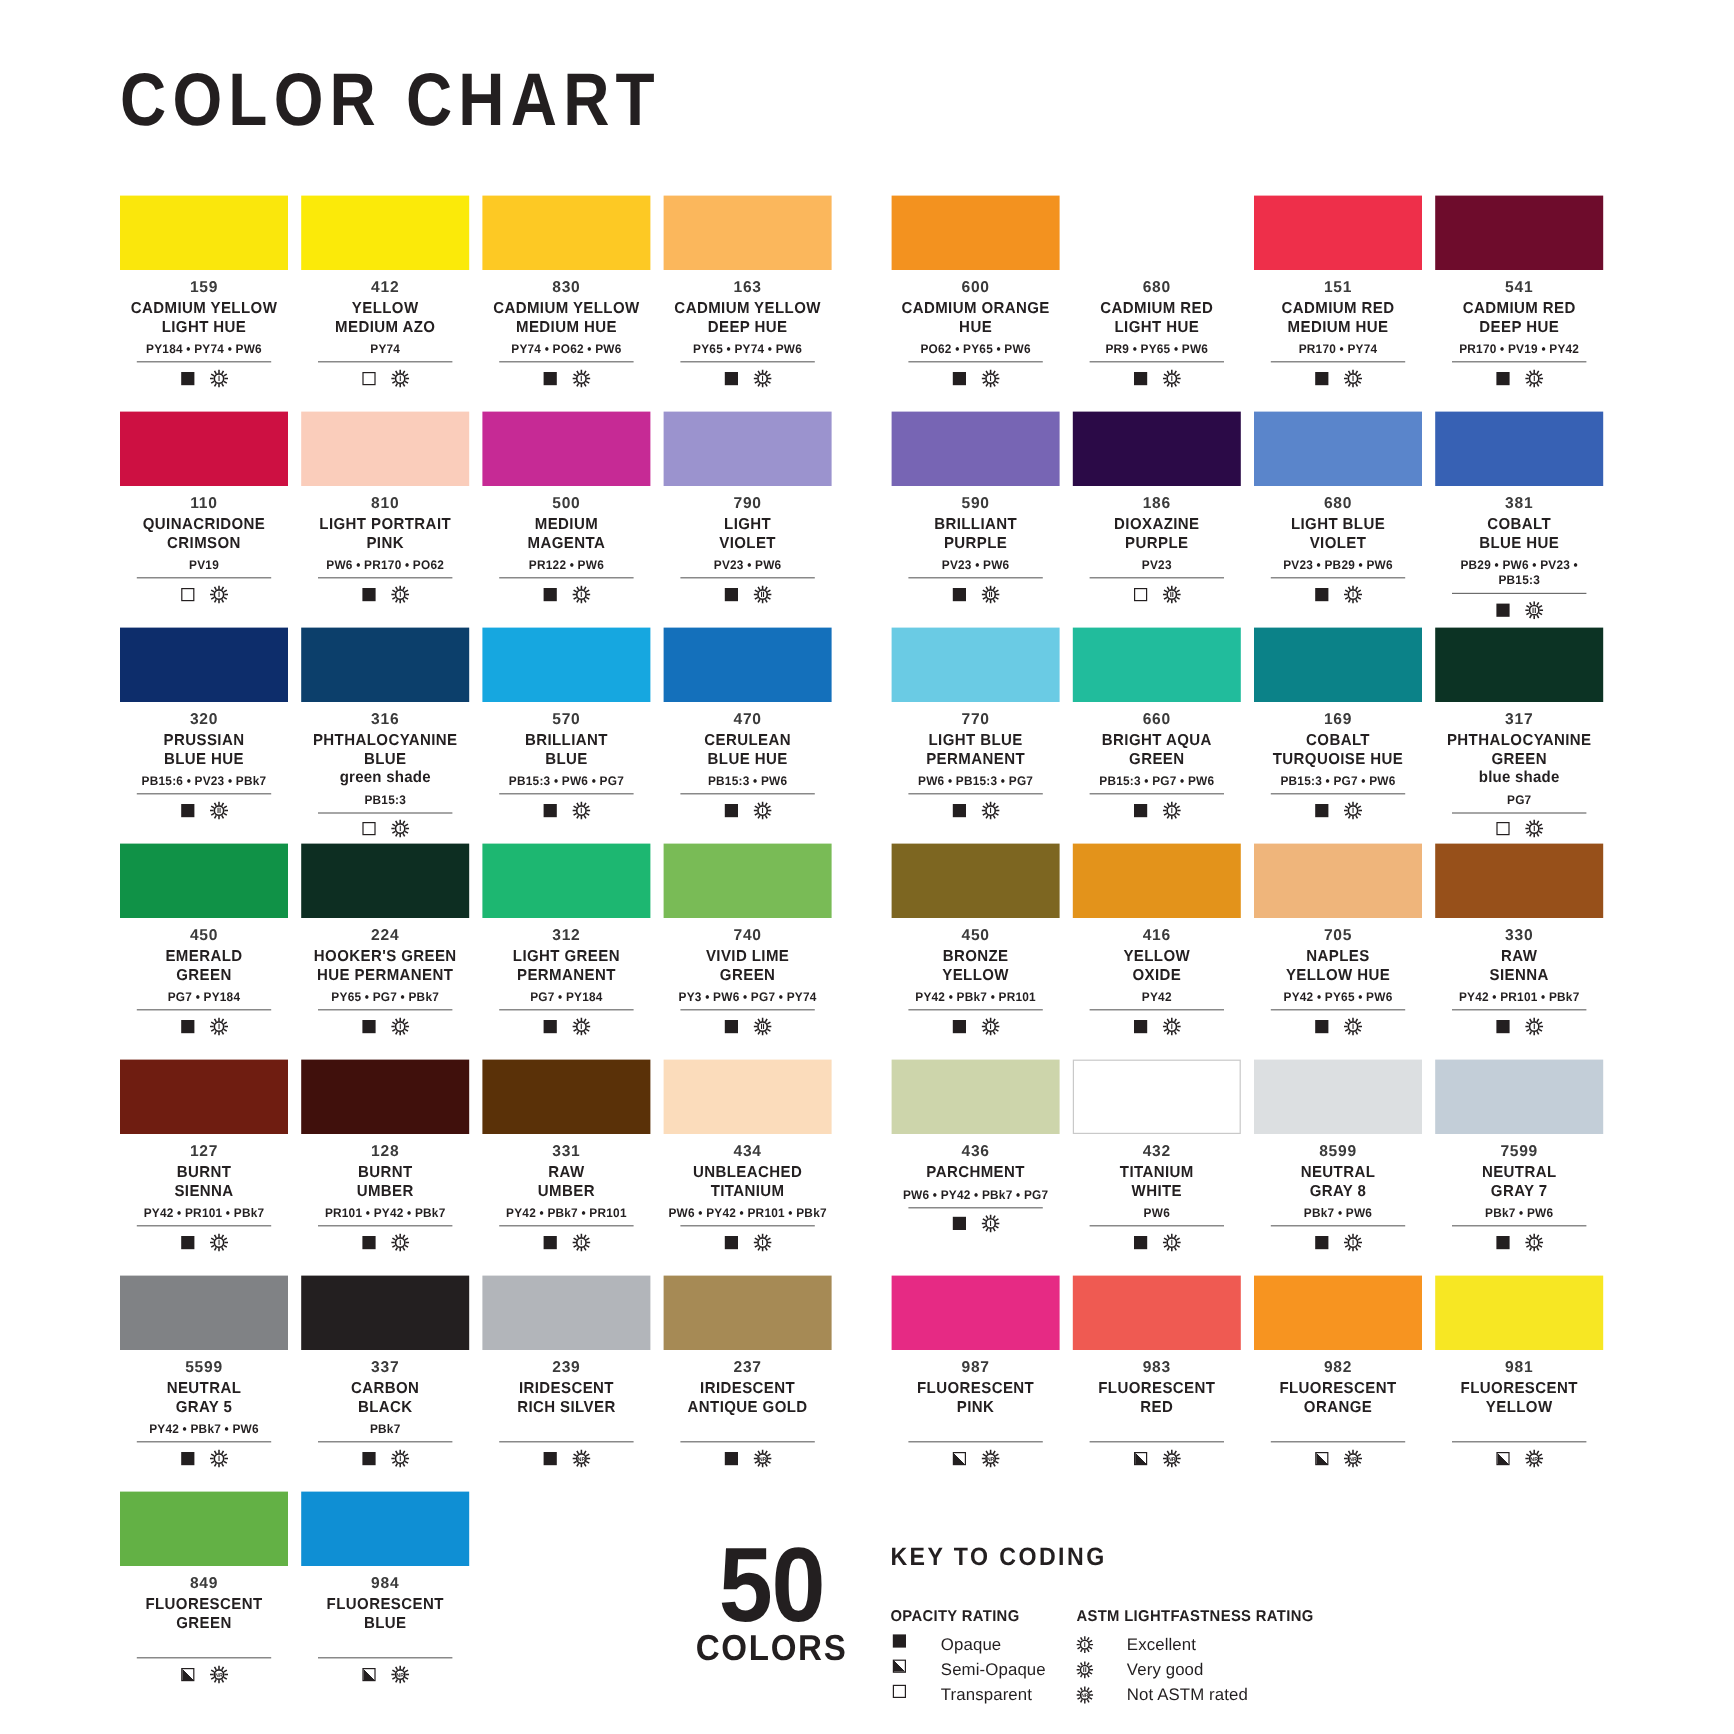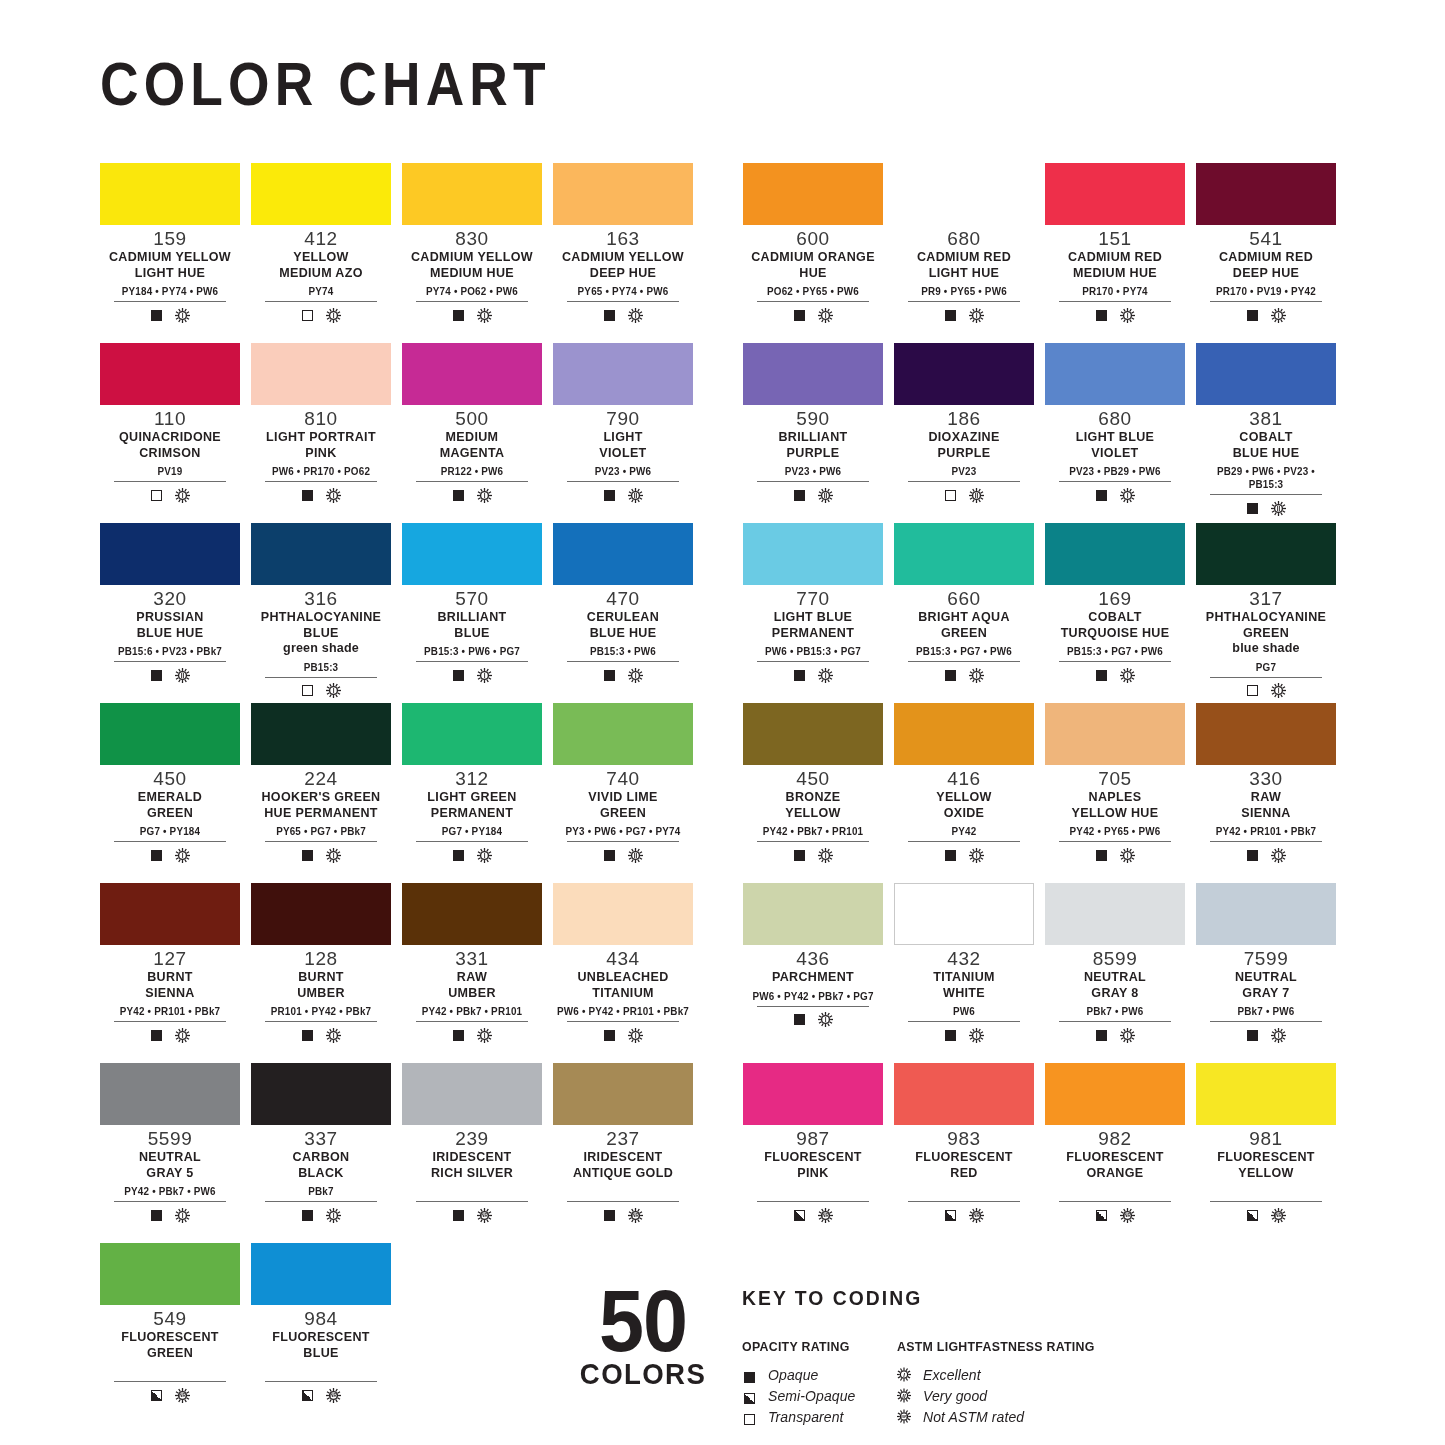--- a/index.html
+++ b/index.html
@@ -55,22 +55,22 @@
     height: 62px;
     box-sizing: border-box;
   }
   .swatch.outlined { border: 1px solid #c9c9c9; }
 
   .cell-text {
     text-align: center;
     margin-top: 5px;
   }
   .code {
-    font-size: 19px;
-    font-weight: 400;
+    font-size: 13px;
+    font-weight: 700;
     letter-spacing: 0.6px;
     color: #3a3a3a;
     line-height: 18px;
     font-family: "Liberation Sans", sans-serif;
   }
   .name {
     font-size: 13.2px;
     font-weight: 700;
     letter-spacing: 0.35px;
     line-height: 15.5px;
@@ -176,24 +176,23 @@
     font-weight: 700;
     letter-spacing: 0.3px;
     color: #231f20;
     margin-bottom: 8px;
     transform: scaleX(0.95);
     transform-origin: left;
     white-space: nowrap;
   }
   .key-item {
     display: flex;
-    align-items: flex-end;
+    align-items: flex-start;
     height: 21px;
-    gap: 12px;
-    font-style: italic;
+    gap: 28px;
   }
   .key-item .key-glyph {
     width: 14px;
     display: flex;
     justify-content: center;
     align-items: center;
   }
   .key-item .key-label {
     font-size: 14px;
     font-weight: 400;
@@ -1800,21 +1799,21 @@
   </svg>
             </span>
         </div>
       </div>
       </div>
     </div>
     <div class="grid-row">
       <div class="cell">
       <div class="swatch" style="background:#63b145"></div>
       <div class="cell-text">
-        <div class="code">549</div>
+        <div class="code">849</div>
         <div class="name">
             <div>FLUORESCENT</div>
             <div>GREEN</div>
           </div>
         <div class="pigments">&nbsp;</div>
         <div class="rule"></div>
         <div class="icon-row">
           <span class="op semi"></span>
           <span>
               <svg class="sun" width="15" height="15" viewBox="0 0 15 15" aria-hidden="true">

